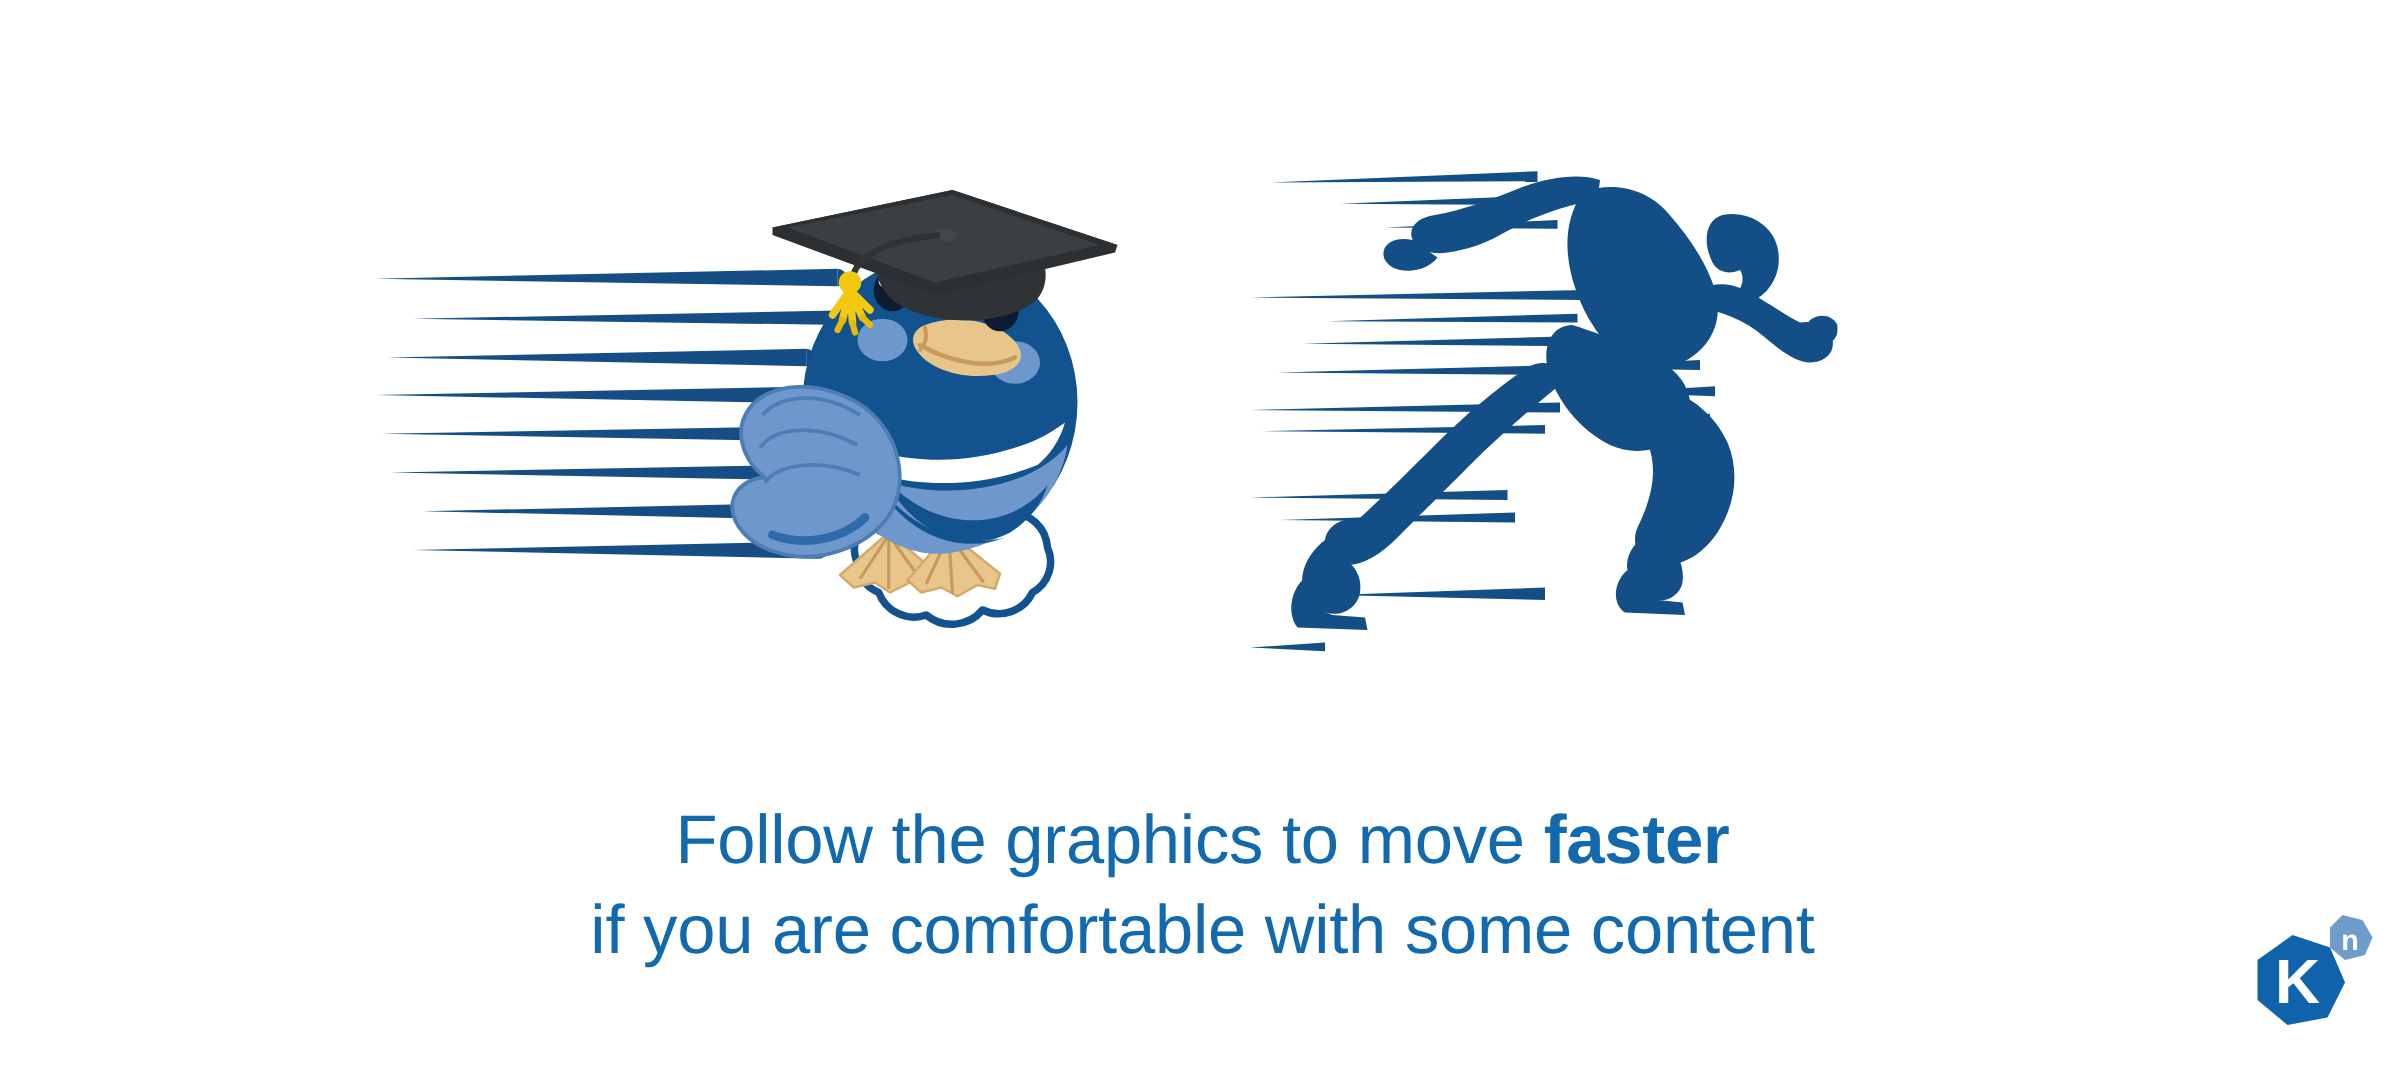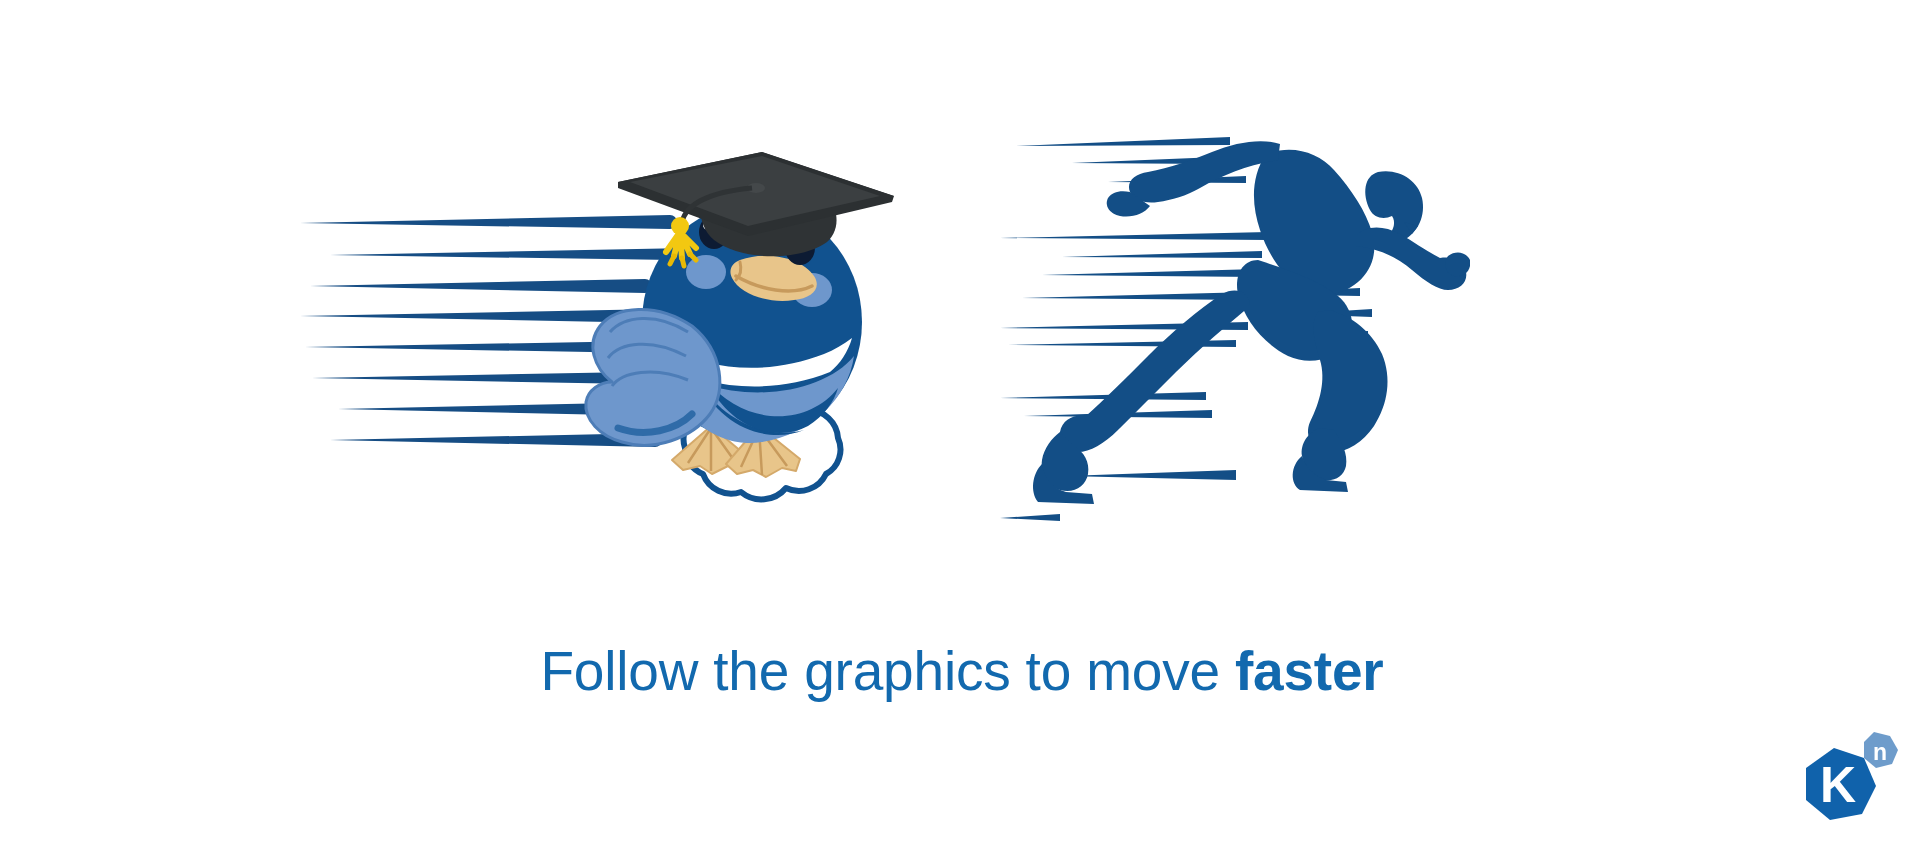--- a/index.html
+++ b/index.html
@@ -308,20 +308,21 @@
                  C 236 156 250 162 250 176 Z" fill="#134e86"></path>
         <path d="M 60 302 C 52 308 44 318 42 330 C 40 344 48 356 60 360 C 74 364 86 356 88 344 C 90 332 84 322 74 316 Z" fill="#134e86"></path>
         <path d="M 42 334 C 44 348 52 358 66 362 L 92 364 L 94 374 L 38 372 C 30 362 32 344 42 334 Z" fill="#134e86"></path>
       </g>
     </svg>
 
   </div>
 
   <div id="caption">
     <span class="caption-line"><span>Follow the graphics to move </span><span class="caption-strong">faster</span></span>
+    <span class="caption-line">if you are comfortable with some content</span>
   </div>
 
   <svg id="logo" viewBox="0 0 116 106">
     <g>
       <path d="M 46 22 L 76 32 L 88 60 L 74 88 L 42 94 L 18 74 L 18 42 Z" fill="#1062ab"></path>
     </g>
     <text x="50" y="76" font-family="Liberation Sans, sans-serif" font-size="50" font-weight="700" fill="#ffffff" text-anchor="middle">K</text>
     <g>
       <path d="M 86 6 L 102 10 L 110 24 L 104 38 L 88 42 L 76 32 L 76 16 Z" fill="#6e9ccb"></path>
     </g>

